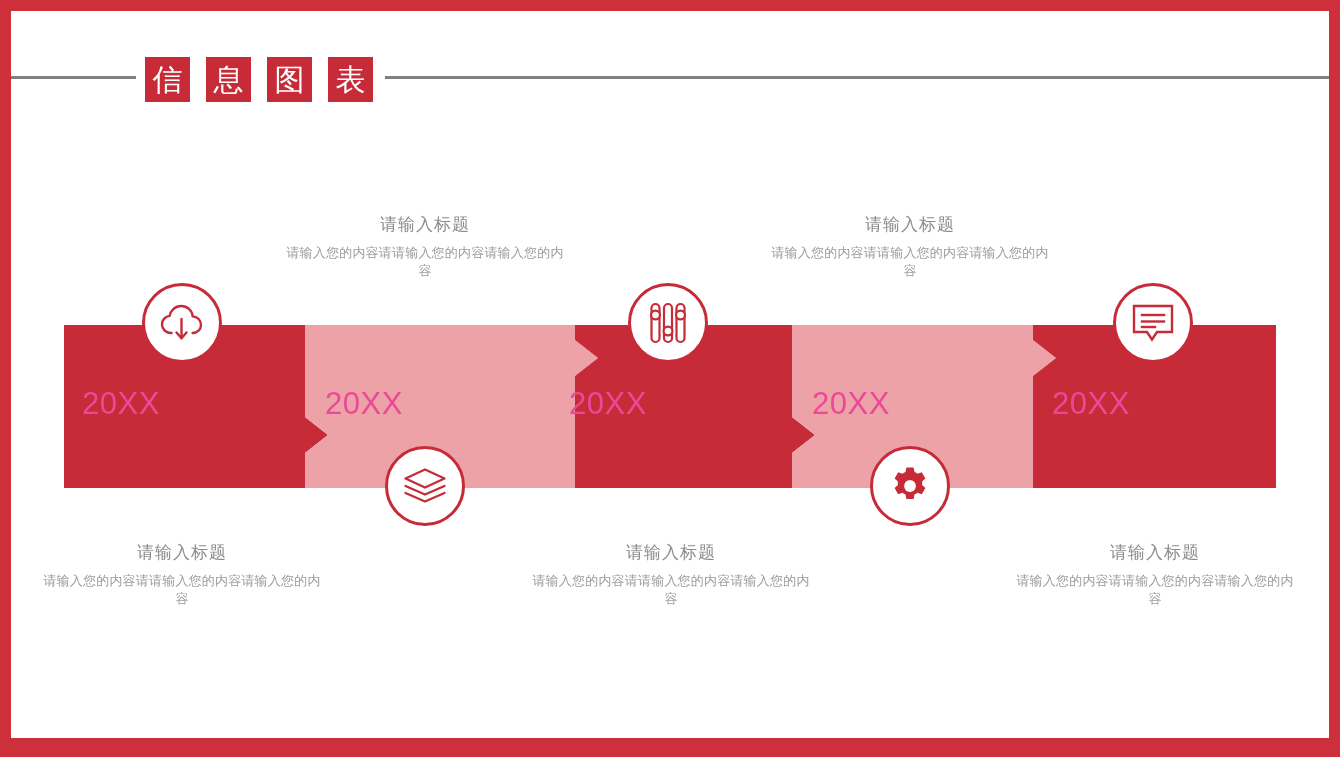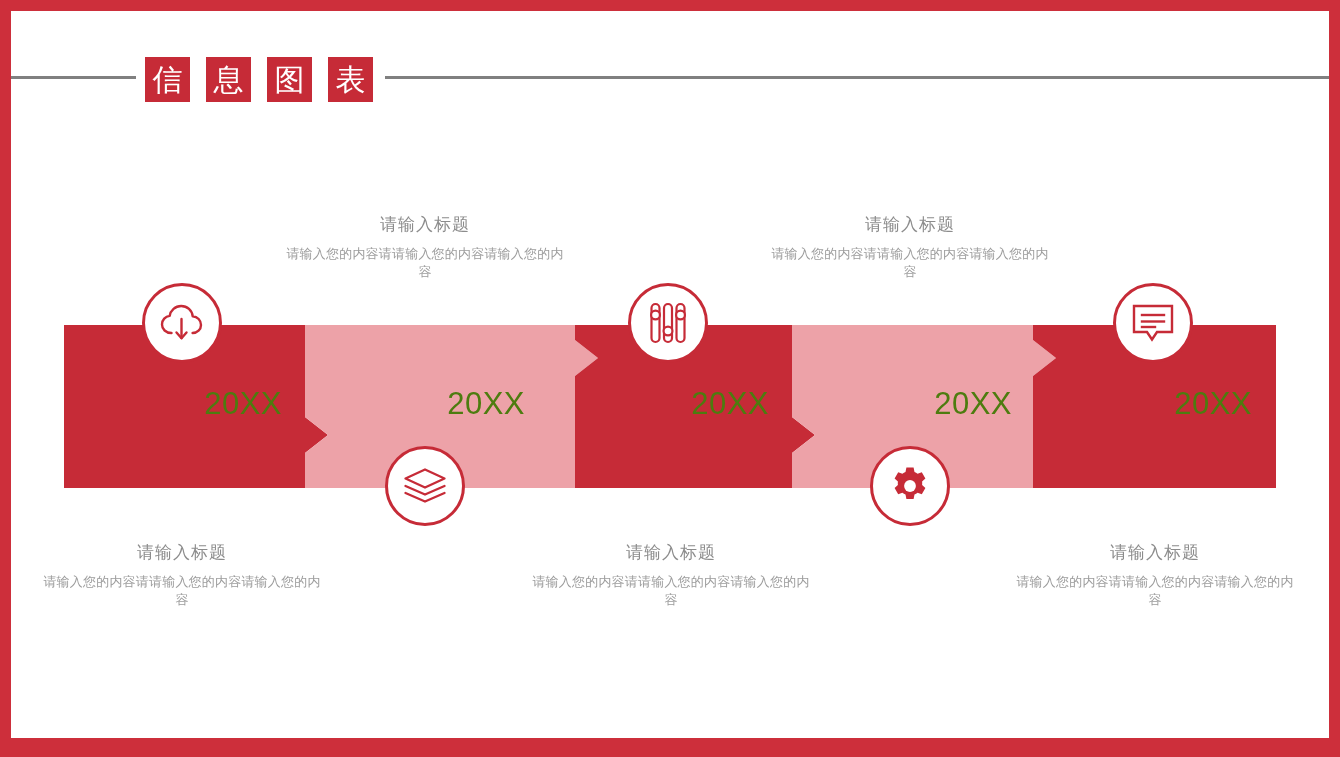--- a/index.html
+++ b/index.html
@@ -67,22 +67,22 @@
     top: 325px;
     width: 1212px;
     height: 163px;
   }
   #band svg { display: block; }
 
   .band-year {
     position: absolute;
     top: 386px;
     width: 200px;
-    text-align: right;
-    color: #4d7c0f;
+    text-align: left;
+    color: #ec4899;
     font-size: 31px;
     letter-spacing: 0.5px;
   }
 
   
   .icon-badge {
     position: absolute;
     width: 80px;
     height: 80px;
     border-radius: 50%;
@@ -104,21 +104,21 @@
   .caption-title {
     color: #8c8c8c;
     font-size: 17px;
     font-family: "DejaVu Sans", sans-serif;
     margin-bottom: 9px;
     letter-spacing: 1px;
   }
   .caption-body {
     color: #9c9c9c;
     font-size: 13px;
-    font-family: Liberation Serif, serif;
+    font-family: Liberation Mono, monospace;
     line-height: 1.42;
     letter-spacing: 0.2px;
   }
 </style>
 </head>
 <body>
 
 <div id="slide">
 
   <div class="frame-edge frame-left"></div>

